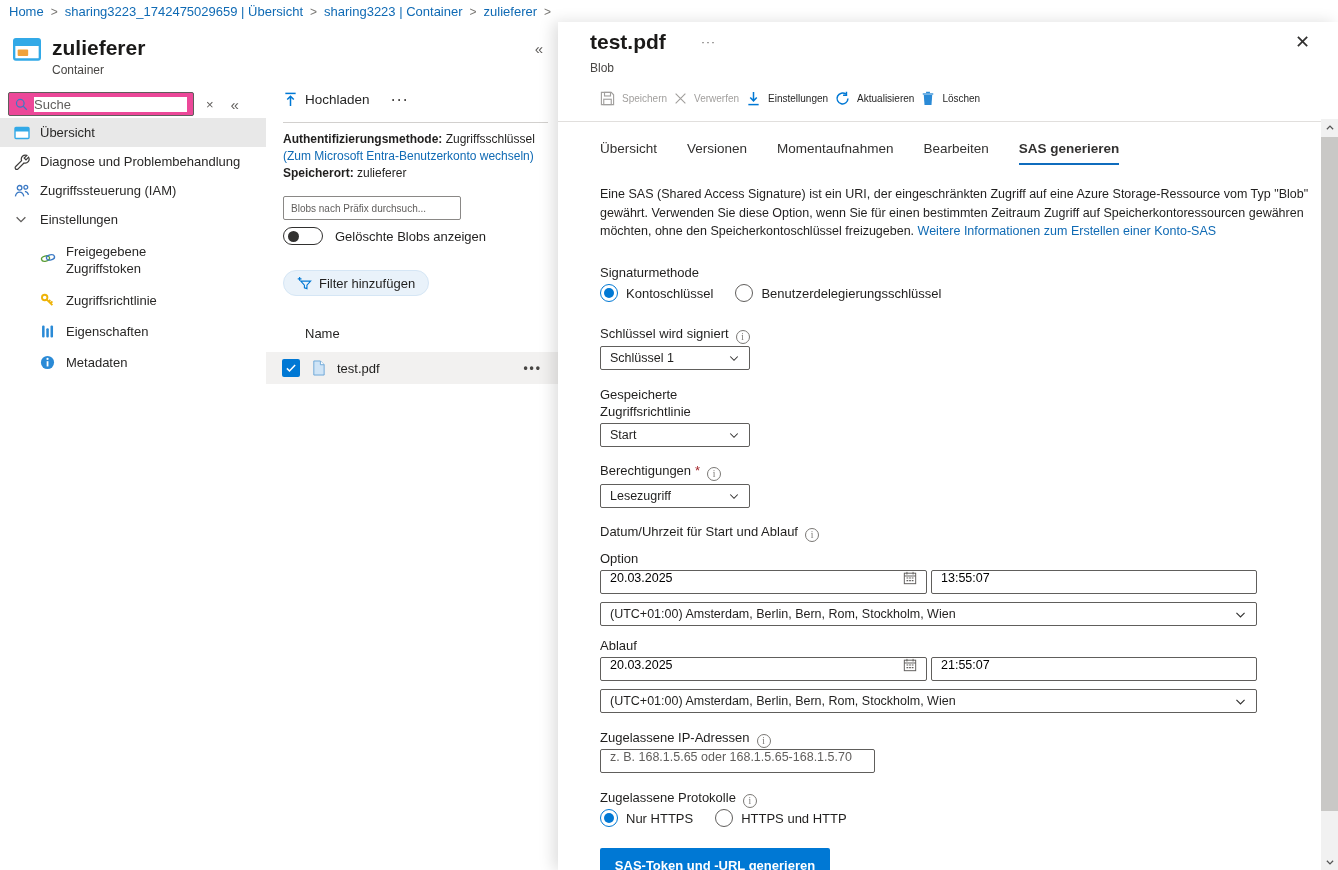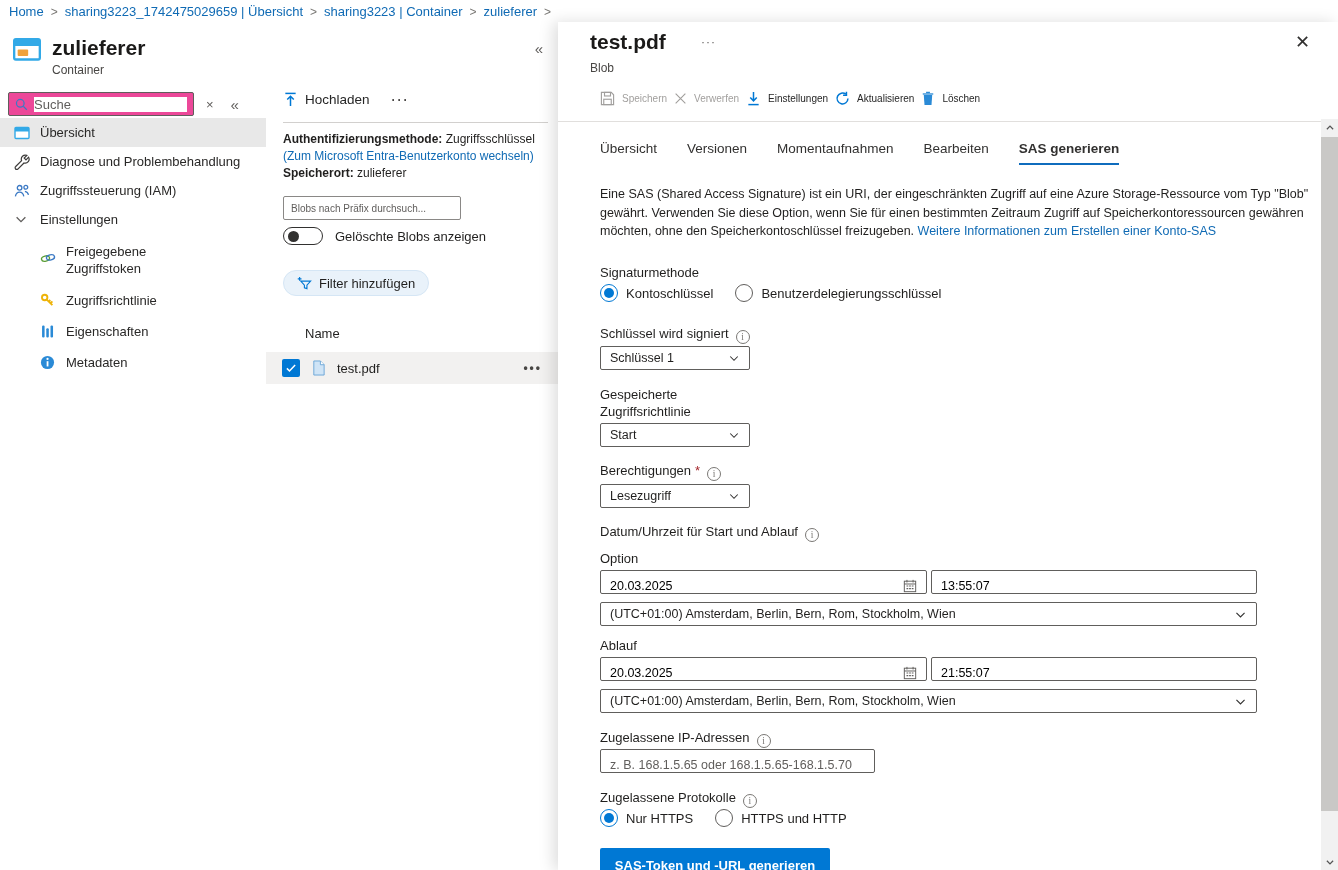--- a/index.html
+++ b/index.html
@@ -69,21 +69,21 @@
   .desc { position:absolute; top:163px; left:42px; width:714px; font-size:12.5px; line-height:18.5px; }
   .flabel { position:absolute; left:42px; font-size:13px; color:#201f1e; }
   .radio-row { position:absolute; left:42px; display:flex; align-items:center; gap:22px; font-size:13px; }
   .radio { display:flex; align-items:center; gap:8px; cursor:pointer; }
   .rdot { width:18px; height:18px; border:1px solid #605e5c; border-radius:50%; background:#fff; flex:0 0 18px; }
   .radio.checked .rdot { border-color:#0078d4; position:relative; }
   .radio.checked .rdot::after { content:""; position:absolute; left:3px; top:3px; width:10px; height:10px; border-radius:50%; background:#0078d4; }
   .info-i { display:inline-flex; width:14px; height:14px; border:1px solid #7a7875; border-radius:50%; color:#7a7875; font-size:9.5px; align-items:center; justify-content:center; margin-left:7px; vertical-align:-2px; cursor:pointer; font-family:"Liberation Serif",serif; }
   .req { color:#a4262c; margin-left:4px; }
   .dropdown { position:absolute; left:42px; height:24px; border:1px solid #605e5c; border-radius:2px; display:flex; align-items:center; justify-content:space-between; padding:0 9px; font-size:12.5px; background:#fff; cursor:pointer; }
-  .inputbox { position:absolute; height:24px; border:1px solid #605e5c; border-radius:2px; display:flex; align-items:flex-end; padding:0 9px; background:#fff; }
+  .inputbox { position:absolute; height:24px; border:1px solid #605e5c; border-radius:2px; display:flex; align-items:flex-start; padding:0 9px; background:#fff; }
   .inputbox input { border:0; outline:0; width:100%; font-size:12.5px; font-family:inherit; background:transparent; }
   .wrap2 { width:140px; line-height:17px; }
   .gen-btn { position:absolute; top:826px; left:42px; width:230px; height:34px; background:#0078d4; color:#fff; font-weight:bold; font-size:13px; border:0; border-radius:2px; display:flex; align-items:center; justify-content:center; cursor:pointer; }
 
   
   .vscroll { position:absolute; top:97px; right:0; width:17px; bottom:0; background:#f1f1f1; }
   .vs-up, .vs-down { position:absolute; left:0; width:17px; height:17px; display:flex; align-items:center; justify-content:center; cursor:pointer; }
   .vs-up { top:0; } .vs-down { bottom:0; }
   .vs-thumb { position:absolute; top:18px; left:0; width:17px; height:674px; background:#c9c8c6; cursor:pointer; }
   svg { display:block; }

